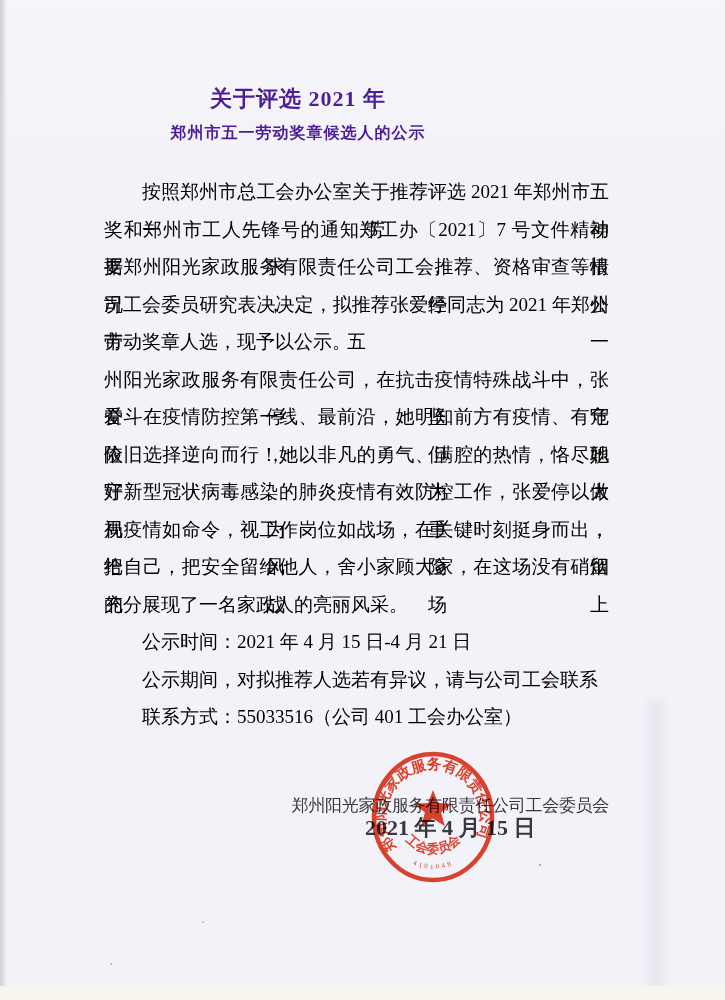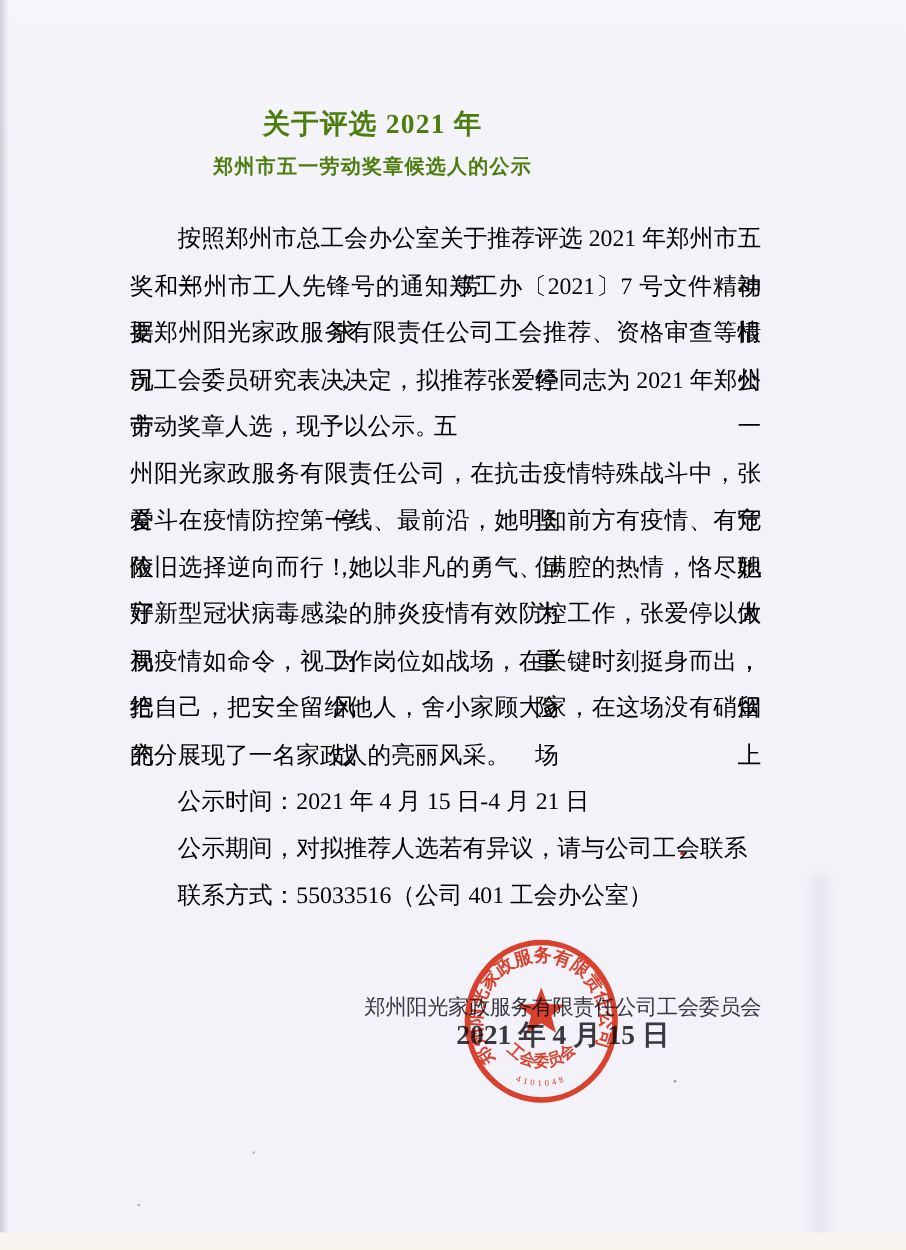--- a/index.html
+++ b/index.html
@@ -12,21 +12,21 @@
   .edge-left{position:absolute;left:0;top:0;width:7px;height:1000px;
     background:linear-gradient(90deg,#cfcdd6 0%,rgba(207,205,214,0) 100%);}
   .edge-bottom{position:absolute;left:0;top:986px;width:725px;height:14px;background:#f8f5ee;}
   .streak-right{position:absolute;left:648px;top:700px;width:16px;height:300px;
     background:rgba(176,176,196,0.14);filter:blur(3px);}
   .paper-tint{position:absolute;inset:0;
     background:linear-gradient(180deg,rgba(255,255,255,0.25) 0%,rgba(255,255,255,0) 18%);}
   .speck{position:absolute;border-radius:50%;}
 
   .title-line{position:absolute;left:0;width:596px;text-align:center;
-    font-weight:bold;color:#4d7c0f;}
+    font-weight:bold;color:#4c1d95;}
   #title1{top:84px;font-size:22px;letter-spacing:1px;}
   #title2{top:123px;font-size:16px;letter-spacing:1px;}
 
   #body-lines{position:absolute;left:104px;top:173px;width:505px;color:#000000;}
   .bline{height:37.5px;line-height:37.5px;font-size:19px;overflow:visible;}
   .bline.just{text-align:justify;text-align-last:justify;}
   .bline.indent{padding-left:38px;}
 
   #signature{position:absolute;top:795px;right:116px;text-align:center;color:#39373f;}
   #sig-org{font-size:17px;letter-spacing:-0.3px;line-height:22px;}

